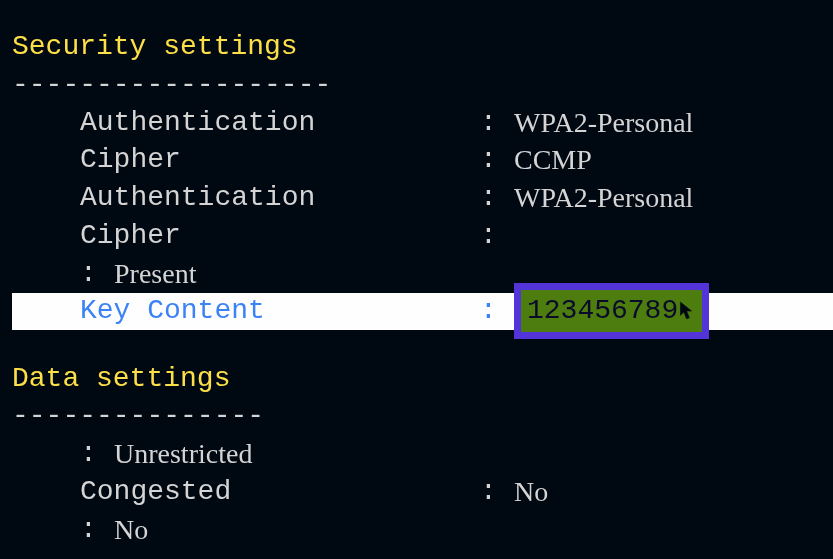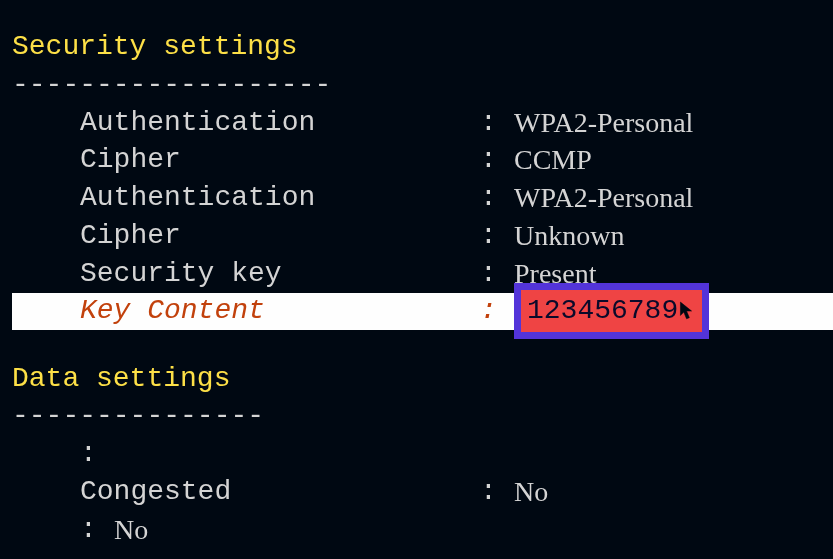--- a/index.html
+++ b/index.html
@@ -47,30 +47,29 @@
     .selected-row {
       background: #fefefe;
       color: #0a0a2a;
       position: relative;
       display: flex;
       align-items: center;
       height: 37px;
     }
     .selected-row .label,
     .selected-row .colon {
-      color: #c2410c;
-      font-style: italic;
+      color: #3b82f6;
     }
     .highlight-box {
       position: relative;
       display: inline-flex;
       align-items: center;
     }
     .highlight-content {
-      background: #ef4444;
+      background: #4d7c0f;
       color: #0a0a2a;
       padding: 2px 24px 2px 6px;
       font-weight: 500;
       position: relative;
       border: 7px solid #5334d9;
       margin-left: 0;
     }
     .cursor-icon {
       position: absolute;
       right: 16px;
@@ -110,26 +109,24 @@
     <span class="indent"></span>
     <span class="label">Authentication</span>
     <span class="colon">:</span>
     <span class="value">WPA2-Personal</span>
   </div>
 
   <div class="row">
     <span class="indent"></span>
     <span class="label">Cipher</span>
     <span class="colon">:</span>
-    <span class="value">Unknown</span>
   </div>
 
   <div class="row">
     <span class="indent"></span>
-    <span class="label">Security key</span>
     <span class="colon">:</span>
     <span class="value">Present</span>
   </div>
 
   <div class="selected-row">
     <span class="indent"></span>
     <span class="label">Key Content</span>
     <span class="colon">:</span>
     <span class="highlight-box">
       <span class="highlight-content">123456789</span>
@@ -140,20 +137,21 @@
   </div>
 
   <div class="spacer"></div>
 
   <div class="section-title">Data settings</div>
   <div class="divider">---------------</div>
 
   <div class="row">
     <span class="indent"></span>
     <span class="colon">:</span>
+    <span class="value">Unrestricted</span>
   </div>
 
   <div class="row">
     <span class="indent"></span>
     <span class="label">Congested</span>
     <span class="colon">:</span>
     <span class="value">No</span>
   </div>
 
   <div class="row">

